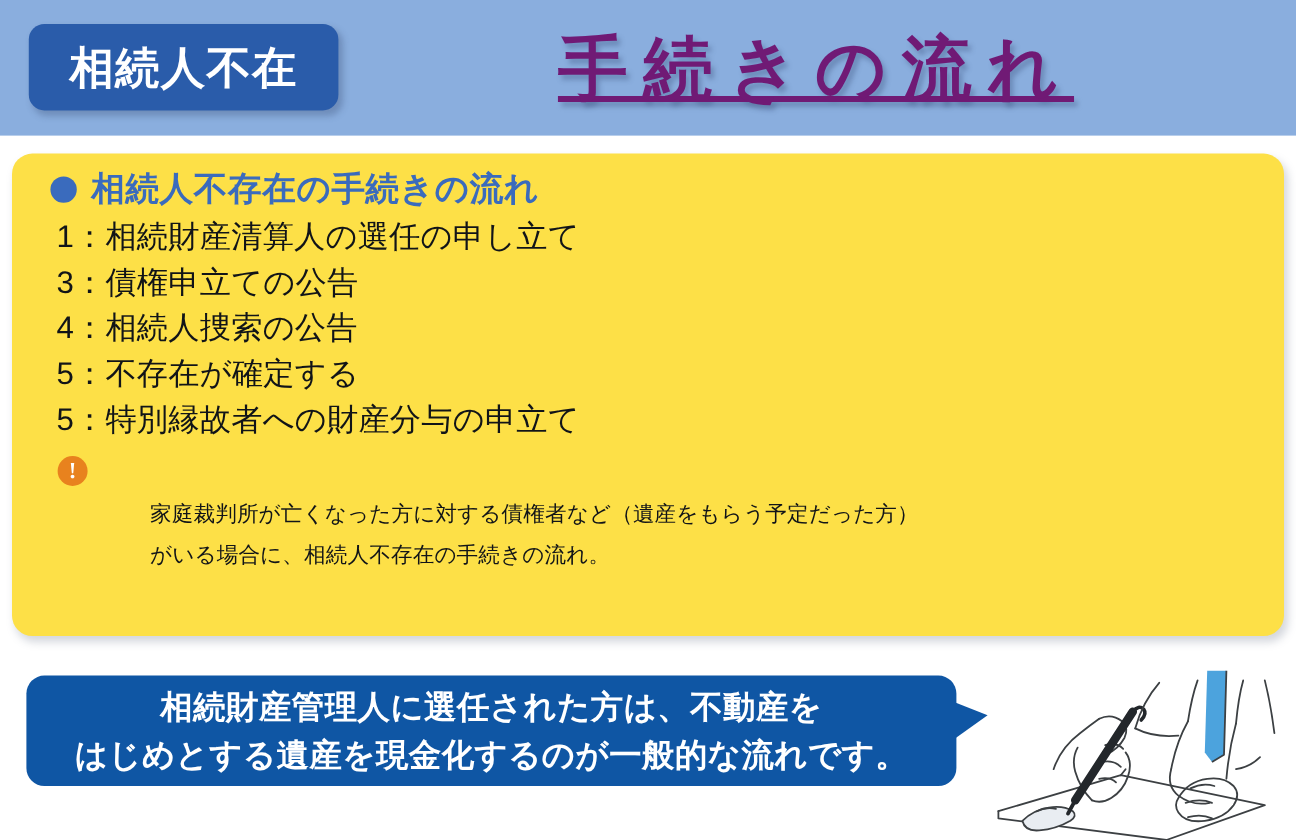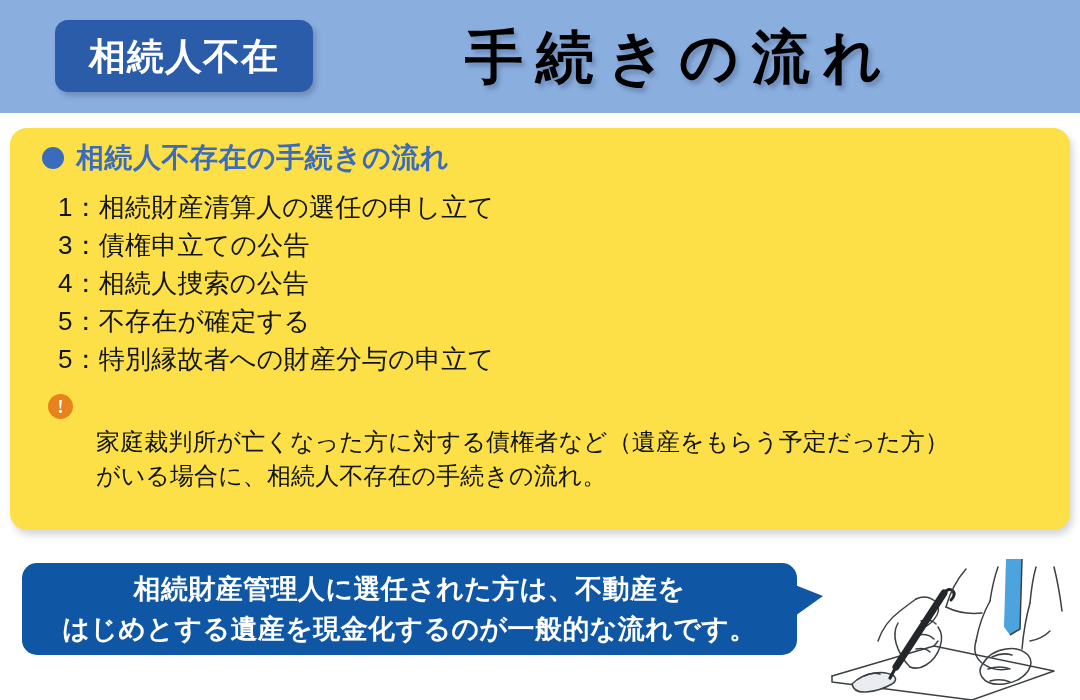--- a/index.html
+++ b/index.html
@@ -14,35 +14,36 @@
   .header{
     position:absolute;left:0;top:0;width:1080px;height:113px;
     background:#8aaede;
   }
   .badge{
     position:absolute;left:24px;top:20px;
     width:258px;height:72px;
     background:#2a5caa;
     border-radius:13px;
     box-shadow:3px 4px 5px rgba(60,80,120,.35);
-    display:flex;align-items:center;justify-content:center;margin-left:31px;
+    display:flex;align-items:center;justify-content:center;
   }
   .badge-label{
     color:#ffffff;font-size:37px;font-weight:bold;
     letter-spacing:1px;line-height:1;
     white-space:nowrap;
   }
   .header-title{
     position:absolute;left:300px;top:12px;
     width:760px;height:92px;
     display:flex;align-items:center;justify-content:center;
-    color:#000000;font-size:58px;font-weight:bold;
+    color:#701a75;font-size:58px;font-weight:bold;
     letter-spacing:13px;
     text-shadow:3px 4px 4px rgba(70,95,140,.45);
     white-space:nowrap;
+    text-decoration:underline;
   }
 
   
   .card{
     position:absolute;left:10px;top:128px;
     width:1060px;height:402px;
     background:#fde047;
     border-radius:17px;
     box-shadow:3px 5px 7px rgba(120,130,150,.32);
     box-sizing:border-box;
@@ -54,21 +55,21 @@
   }
   .bullet-dot{
     width:22px;height:22px;border-radius:50%;
     background:#3a6bbd;flex:none;margin-right:12px;
   }
   .card-heading-text{
     color:#3a6bbd;font-size:28px;font-weight:bold;
     letter-spacing:.5px;line-height:1;white-space:nowrap;
   }
 
-  .steps{list-style:none;margin:16px;padding:0 0 0 6px;}
+  .steps{list-style:none;margin:5px;padding:0 0 0 6px;}
   .step{
     color:#111418;font-size:26px;line-height:38px;
     white-space:nowrap;letter-spacing:.2px;
   }
 
   
   .note{margin:12px 0 0 12px;}
   .note-head{display:flex;align-items:center;}
   .alert-icon{
     width:25px;height:25px;border-radius:50%;
@@ -76,22 +77,22 @@
     display:flex;align-items:center;justify-content:center;
     color:#ffffff;font-size:19px;font-weight:bold;
     line-height:1;font-family:"Liberation Serif",serif;
   }
   .note-title{
     color:#111418;font-size:25px;font-weight:bold;
     letter-spacing:.3px;white-space:nowrap;line-height:1;
   }
   .note-body{margin:6px 0 0 48px;}
   .note-line{
-    color:#111418;font-size:24px;line-height:34px;
-    white-space:nowrap;letter-spacing:.1px;
+    color:#111418;font-size:18px;line-height:34px;
+    white-space:nowrap;letter-spacing:.1px;margin-left:29px;
   }
 
   
   .bubble{
     position:absolute;left:22px;top:563px;
     width:775px;height:92px;
     background:#0f56a4;
     border-radius:15px;
     display:flex;flex-direction:column;
     align-items:center;justify-content:center;

